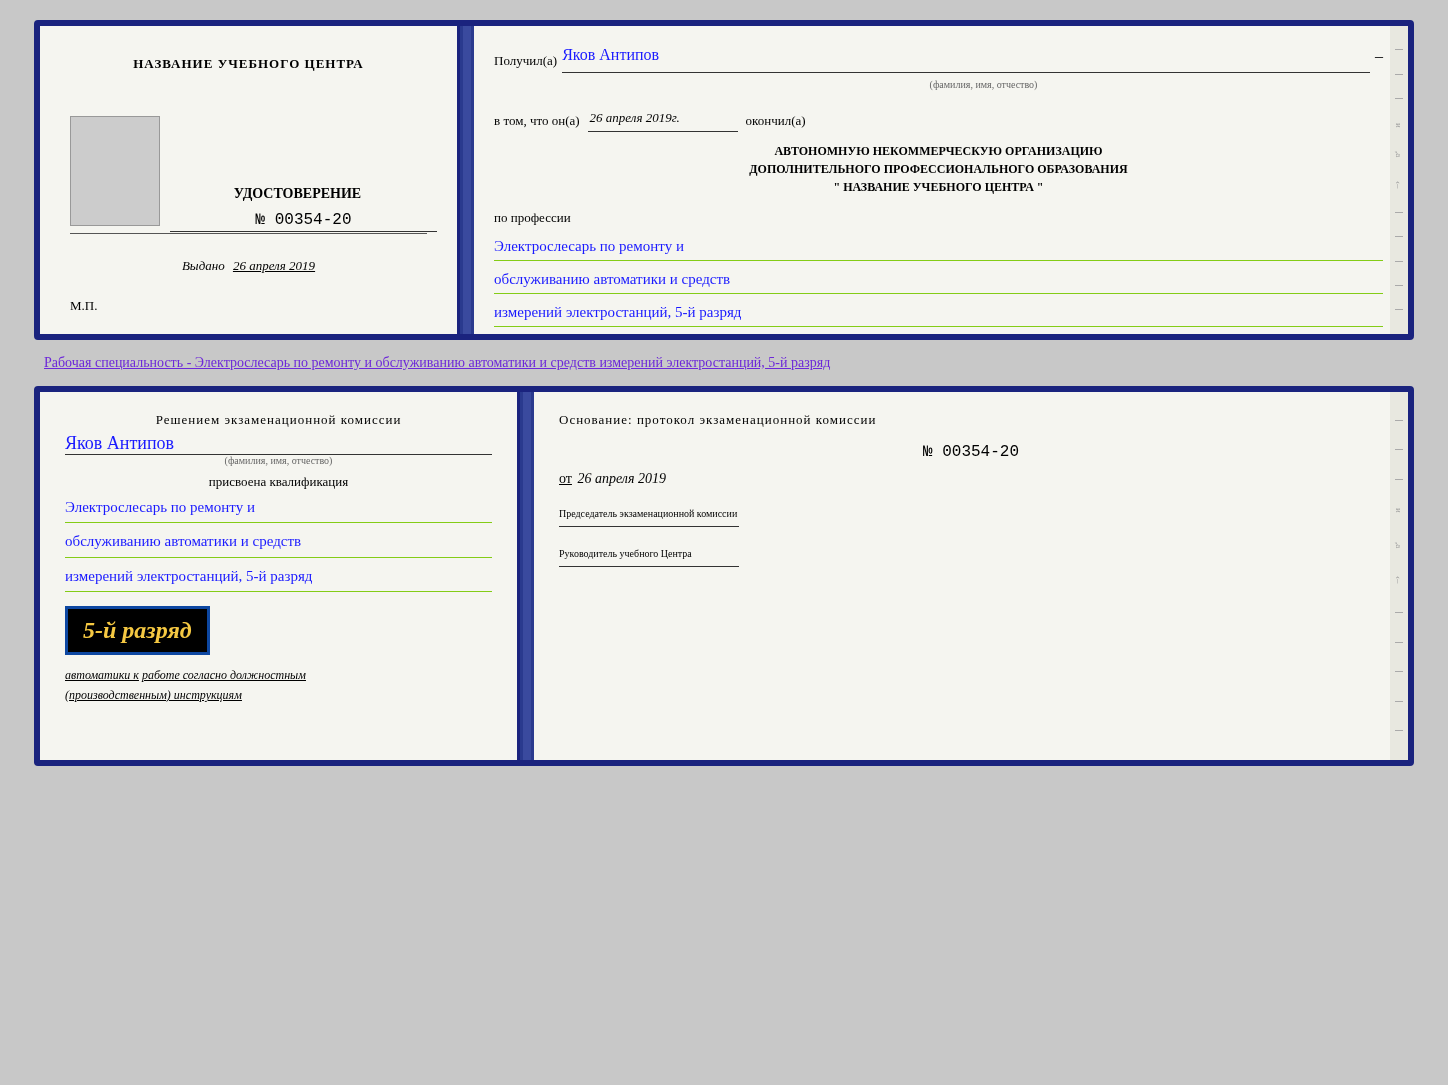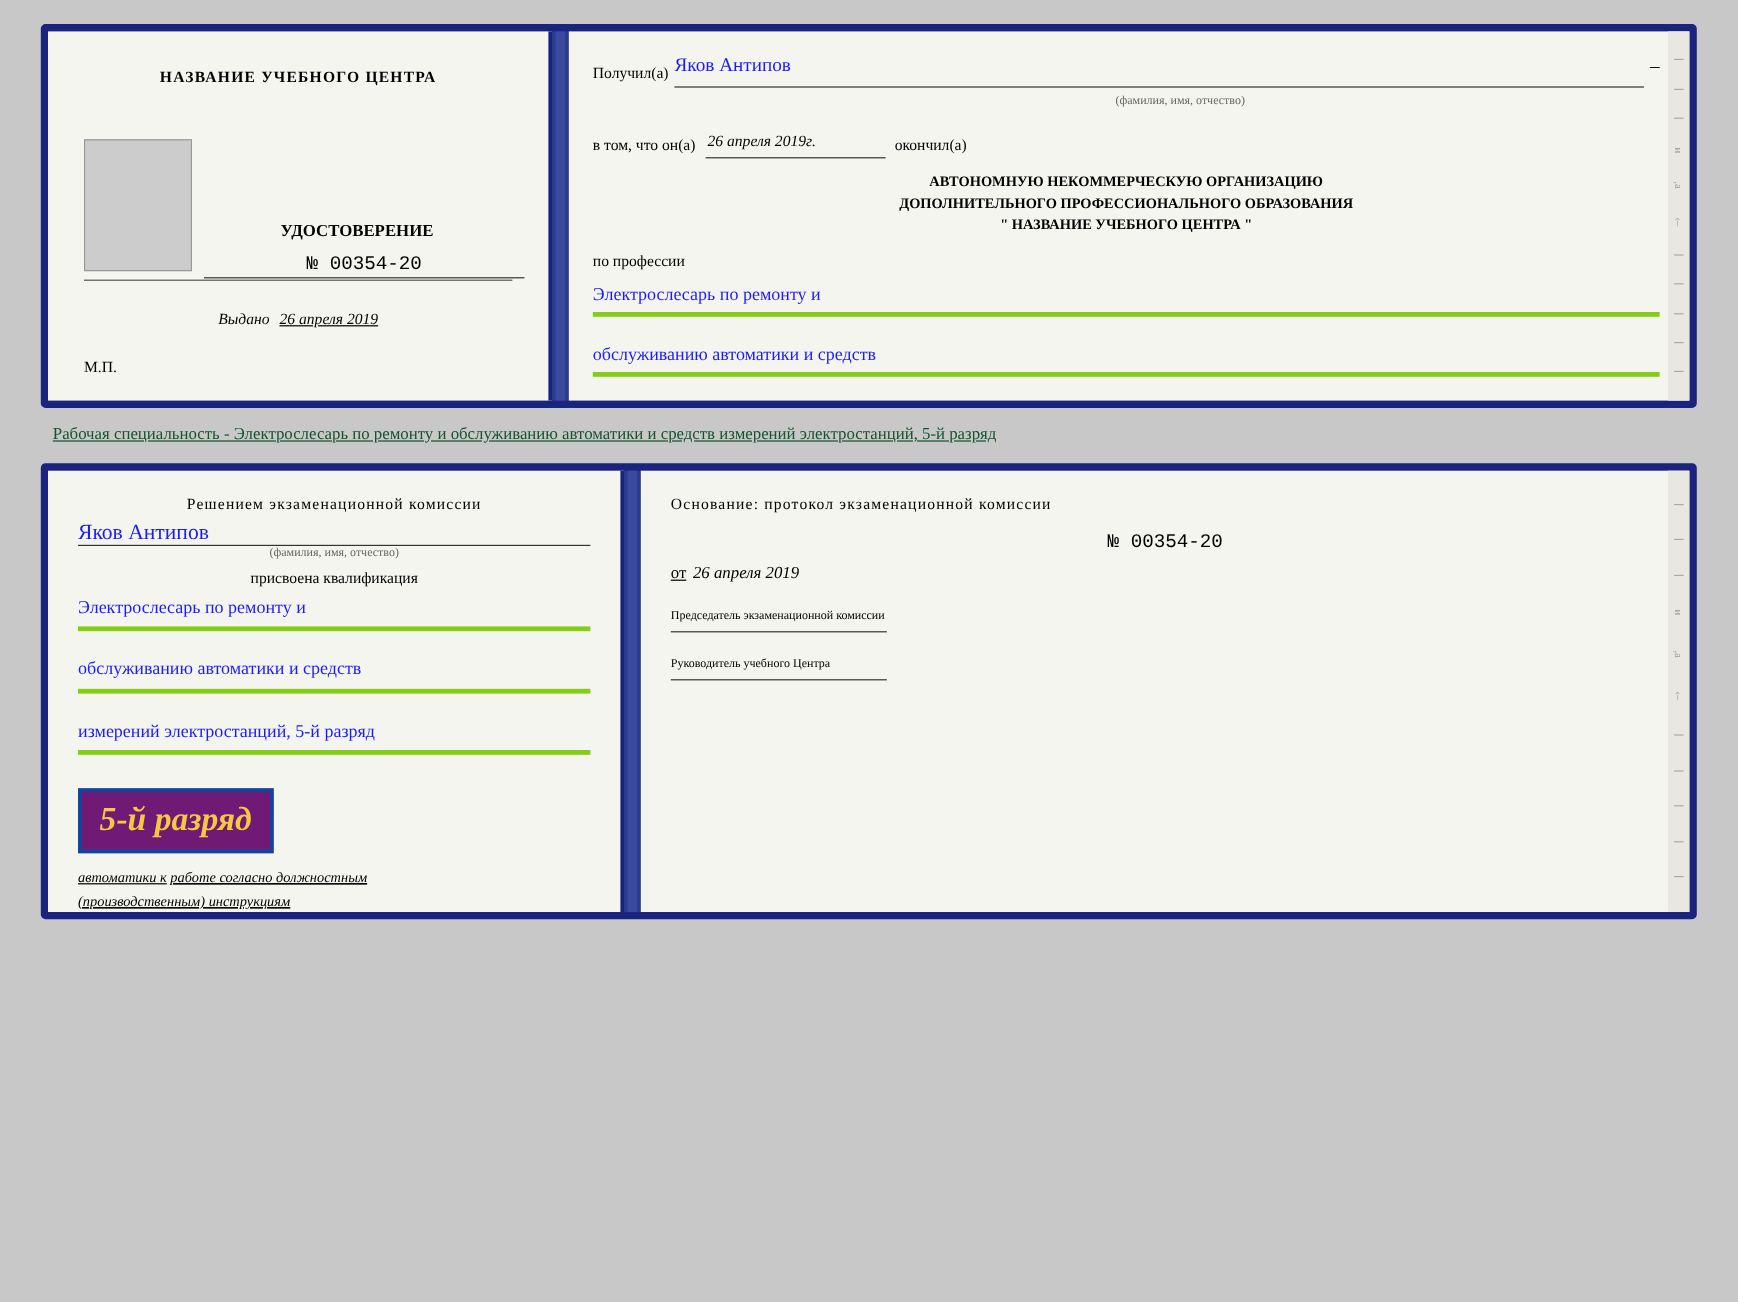--- a/index.html
+++ b/index.html
@@ -196,30 +196,30 @@
     }
 
     .profession-name {
       font-size: 15px;
       font-family: 'Segoe Script', 'Comic Sans MS', cursive;
       color: #1a1aff;
       line-height: 1.6;
     }
 
     .underline-text {
-      border-bottom: 4px solid #84cc16;
+      border-bottom: 1px solid #84cc16;
       display: block;
       padding-bottom: 2px;
-      margin-bottom: 20px;
+      margin-bottom: 6px;
     }
 
     
     .description-text {
       font-size: 14px;
-      color: #14532d;
+      color: #6d28d9;
       padding: 5px 10px;
       text-decoration: underline;
       line-height: 1.4;
     }
 
     
     .bottom-left {
       padding: 20px 25px;
       position: relative;
     }
@@ -263,23 +263,23 @@
     }
 
     .qualification-name {
       font-size: 15px;
       font-family: 'Segoe Script', 'Comic Sans MS', cursive;
       color: #1a1aff;
       line-height: 1.7;
     }
 
     .rank-badge {
-      background: #701a75;
+      background: #000000;
       color: #f5c842;
-      font-size: 28px;
+      font-size: 24px;
       font-weight: bold;
       padding: 8px 15px;
       border: 3px solid #0d47a1;
       margin: 8px 0;
       display: inline-block;
       font-style: italic;
     }
 
     .допускается-line {
       font-size: 12px;

